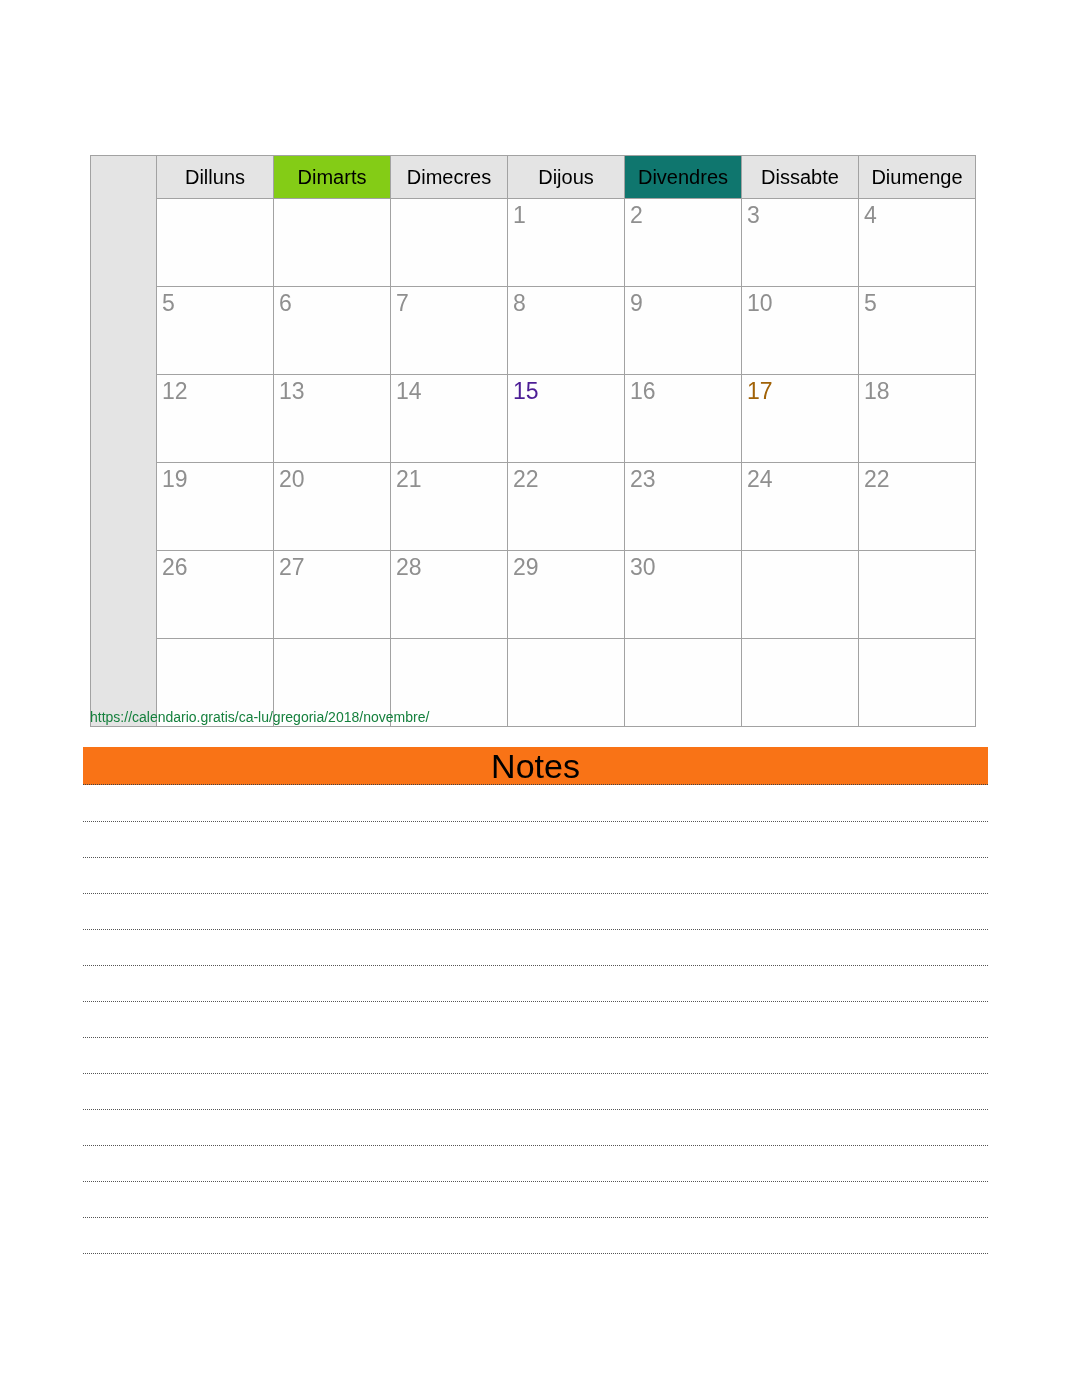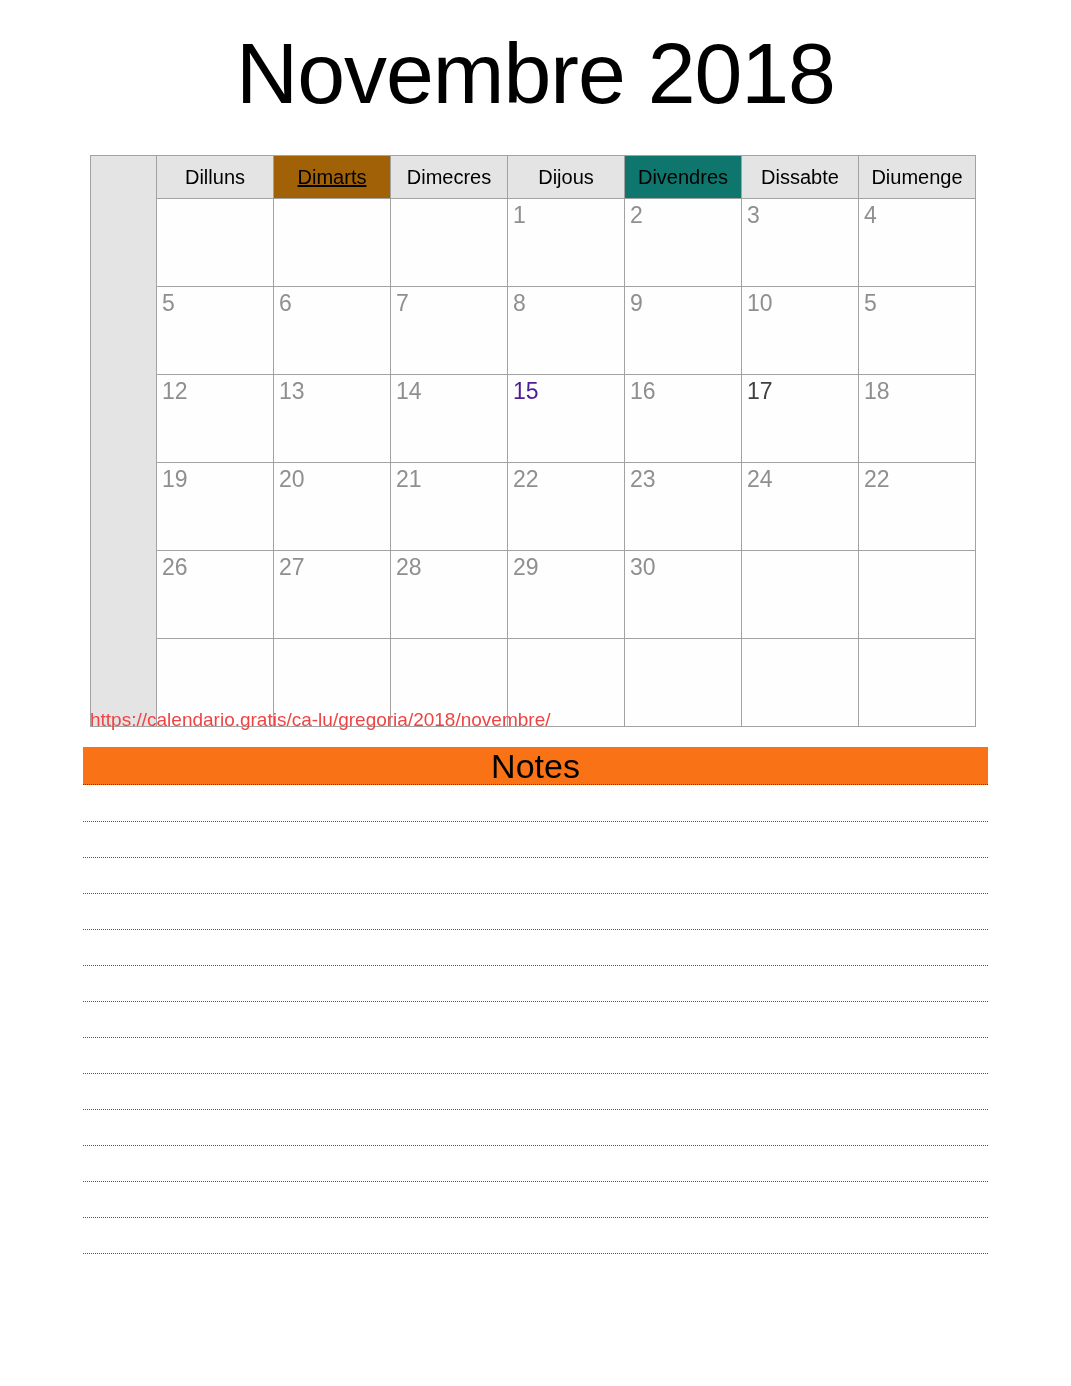--- a/index.html
+++ b/index.html
@@ -62,22 +62,22 @@
     vertical-align: top;
     text-align: left;
     padding: 3px 4px 0 5px;
     font-size: 23px;
     color: #8f8f8f;
   }
   .source-url {
     position: absolute;
     left: 90px;
     top: 709px;
-    font-size: 19px;
-    color: #ef4444;
+    font-size: 14px;
+    color: #15803d;
     white-space: nowrap;
   }
   .notes-header {
     position: absolute;
     left: 83px;
     top: 747px;
     width: 905px;
     height: 38px;
     background: #e6e6e6;
     border-bottom: 1px dotted #444444;
@@ -99,38 +99,37 @@
   .note-line {
     height: 35px;
     border-bottom: 1px dotted #555555;
   }
 </style>
 </head>
 <body>
 
 <div class="page">
 
-  <h1 class="page-title">Novembre 2018</h1>
 
   <table class="calendar">
     <colgroup>
       <col class="gutter-col">
       <col>
         <col>
         <col>
         <col>
         <col>
         <col>
         <col>
     </colgroup>
     <tbody>
       <tr>
         <td class="gutter" rowspan="7" style="border-color: rgb(162, 162, 162); background: rgb(228, 228, 228);"></td>
         <th style="background: rgb(228, 228, 228); border-color: rgb(162, 162, 162);">Dilluns</th>
-        <th style="background: #a16207; border-color: rgb(162, 162, 162); text-decoration: underline;">Dimarts</th>
+        <th style="background: #84cc16; border-color: rgb(162, 162, 162);">Dimarts</th>
         <th style="background: rgb(228, 228, 228); border-color: rgb(162, 162, 162);">Dimecres</th>
         <th style="background: rgb(228, 228, 228); border-color: rgb(162, 162, 162);">Dijous</th>
         <th style="background: #0f766e; border-color: rgb(162, 162, 162);">Divendres</th>
         <th style="background: rgb(228, 228, 228); border-color: rgb(162, 162, 162);">Dissabte</th>
         <th style="background: rgb(228, 228, 228); border-color: rgb(162, 162, 162);">Diumenge</th>
       </tr>
 
     <tr>
           <td class="day-cell" style="border-color: rgb(162, 162, 162); color: rgb(143, 143, 143);"><span></span></td>
           <td class="day-cell" style="border-color: rgb(162, 162, 162); color: rgb(143, 143, 143);"><span></span></td>
@@ -148,21 +147,21 @@
           <td class="day-cell" style="border-color: rgb(162, 162, 162); color: rgb(143, 143, 143);"><span>9</span></td>
           <td class="day-cell" style="border-color: rgb(162, 162, 162); color: rgb(143, 143, 143);"><span>10</span></td>
           <td class="day-cell" style="border-color: rgb(162, 162, 162); color: rgb(143, 143, 143);"><span>5</span></td>
         </tr>
         <tr>
           <td class="day-cell" style="border-color: rgb(162, 162, 162); color: rgb(143, 143, 143);"><span>12</span></td>
           <td class="day-cell" style="border-color: rgb(162, 162, 162); color: rgb(143, 143, 143);"><span>13</span></td>
           <td class="day-cell" style="border-color: rgb(162, 162, 162); color: rgb(143, 143, 143);"><span>14</span></td>
           <td class="day-cell" style="border-color: rgb(162, 162, 162); color: #4c1d95;"><span>15</span></td>
           <td class="day-cell" style="border-color: rgb(162, 162, 162); color: rgb(143, 143, 143);"><span>16</span></td>
-          <td class="day-cell" style="border-color: rgb(162, 162, 162); color: #404040;"><span>17</span></td>
+          <td class="day-cell" style="border-color: rgb(162, 162, 162); color: #a16207;"><span>17</span></td>
           <td class="day-cell" style="border-color: rgb(162, 162, 162); color: rgb(143, 143, 143);"><span>18</span></td>
         </tr>
         <tr>
           <td class="day-cell" style="border-color: rgb(162, 162, 162); color: rgb(143, 143, 143);"><span>19</span></td>
           <td class="day-cell" style="border-color: rgb(162, 162, 162); color: rgb(143, 143, 143);"><span>20</span></td>
           <td class="day-cell" style="border-color: rgb(162, 162, 162); color: rgb(143, 143, 143);"><span>21</span></td>
           <td class="day-cell" style="border-color: rgb(162, 162, 162); color: rgb(143, 143, 143);"><span>22</span></td>
           <td class="day-cell" style="border-color: rgb(162, 162, 162); color: rgb(143, 143, 143);"><span>23</span></td>
           <td class="day-cell" style="border-color: rgb(162, 162, 162); color: rgb(143, 143, 143);"><span>24</span></td>
           <td class="day-cell" style="border-color: rgb(162, 162, 162); color: rgb(143, 143, 143);"><span>22</span></td>

